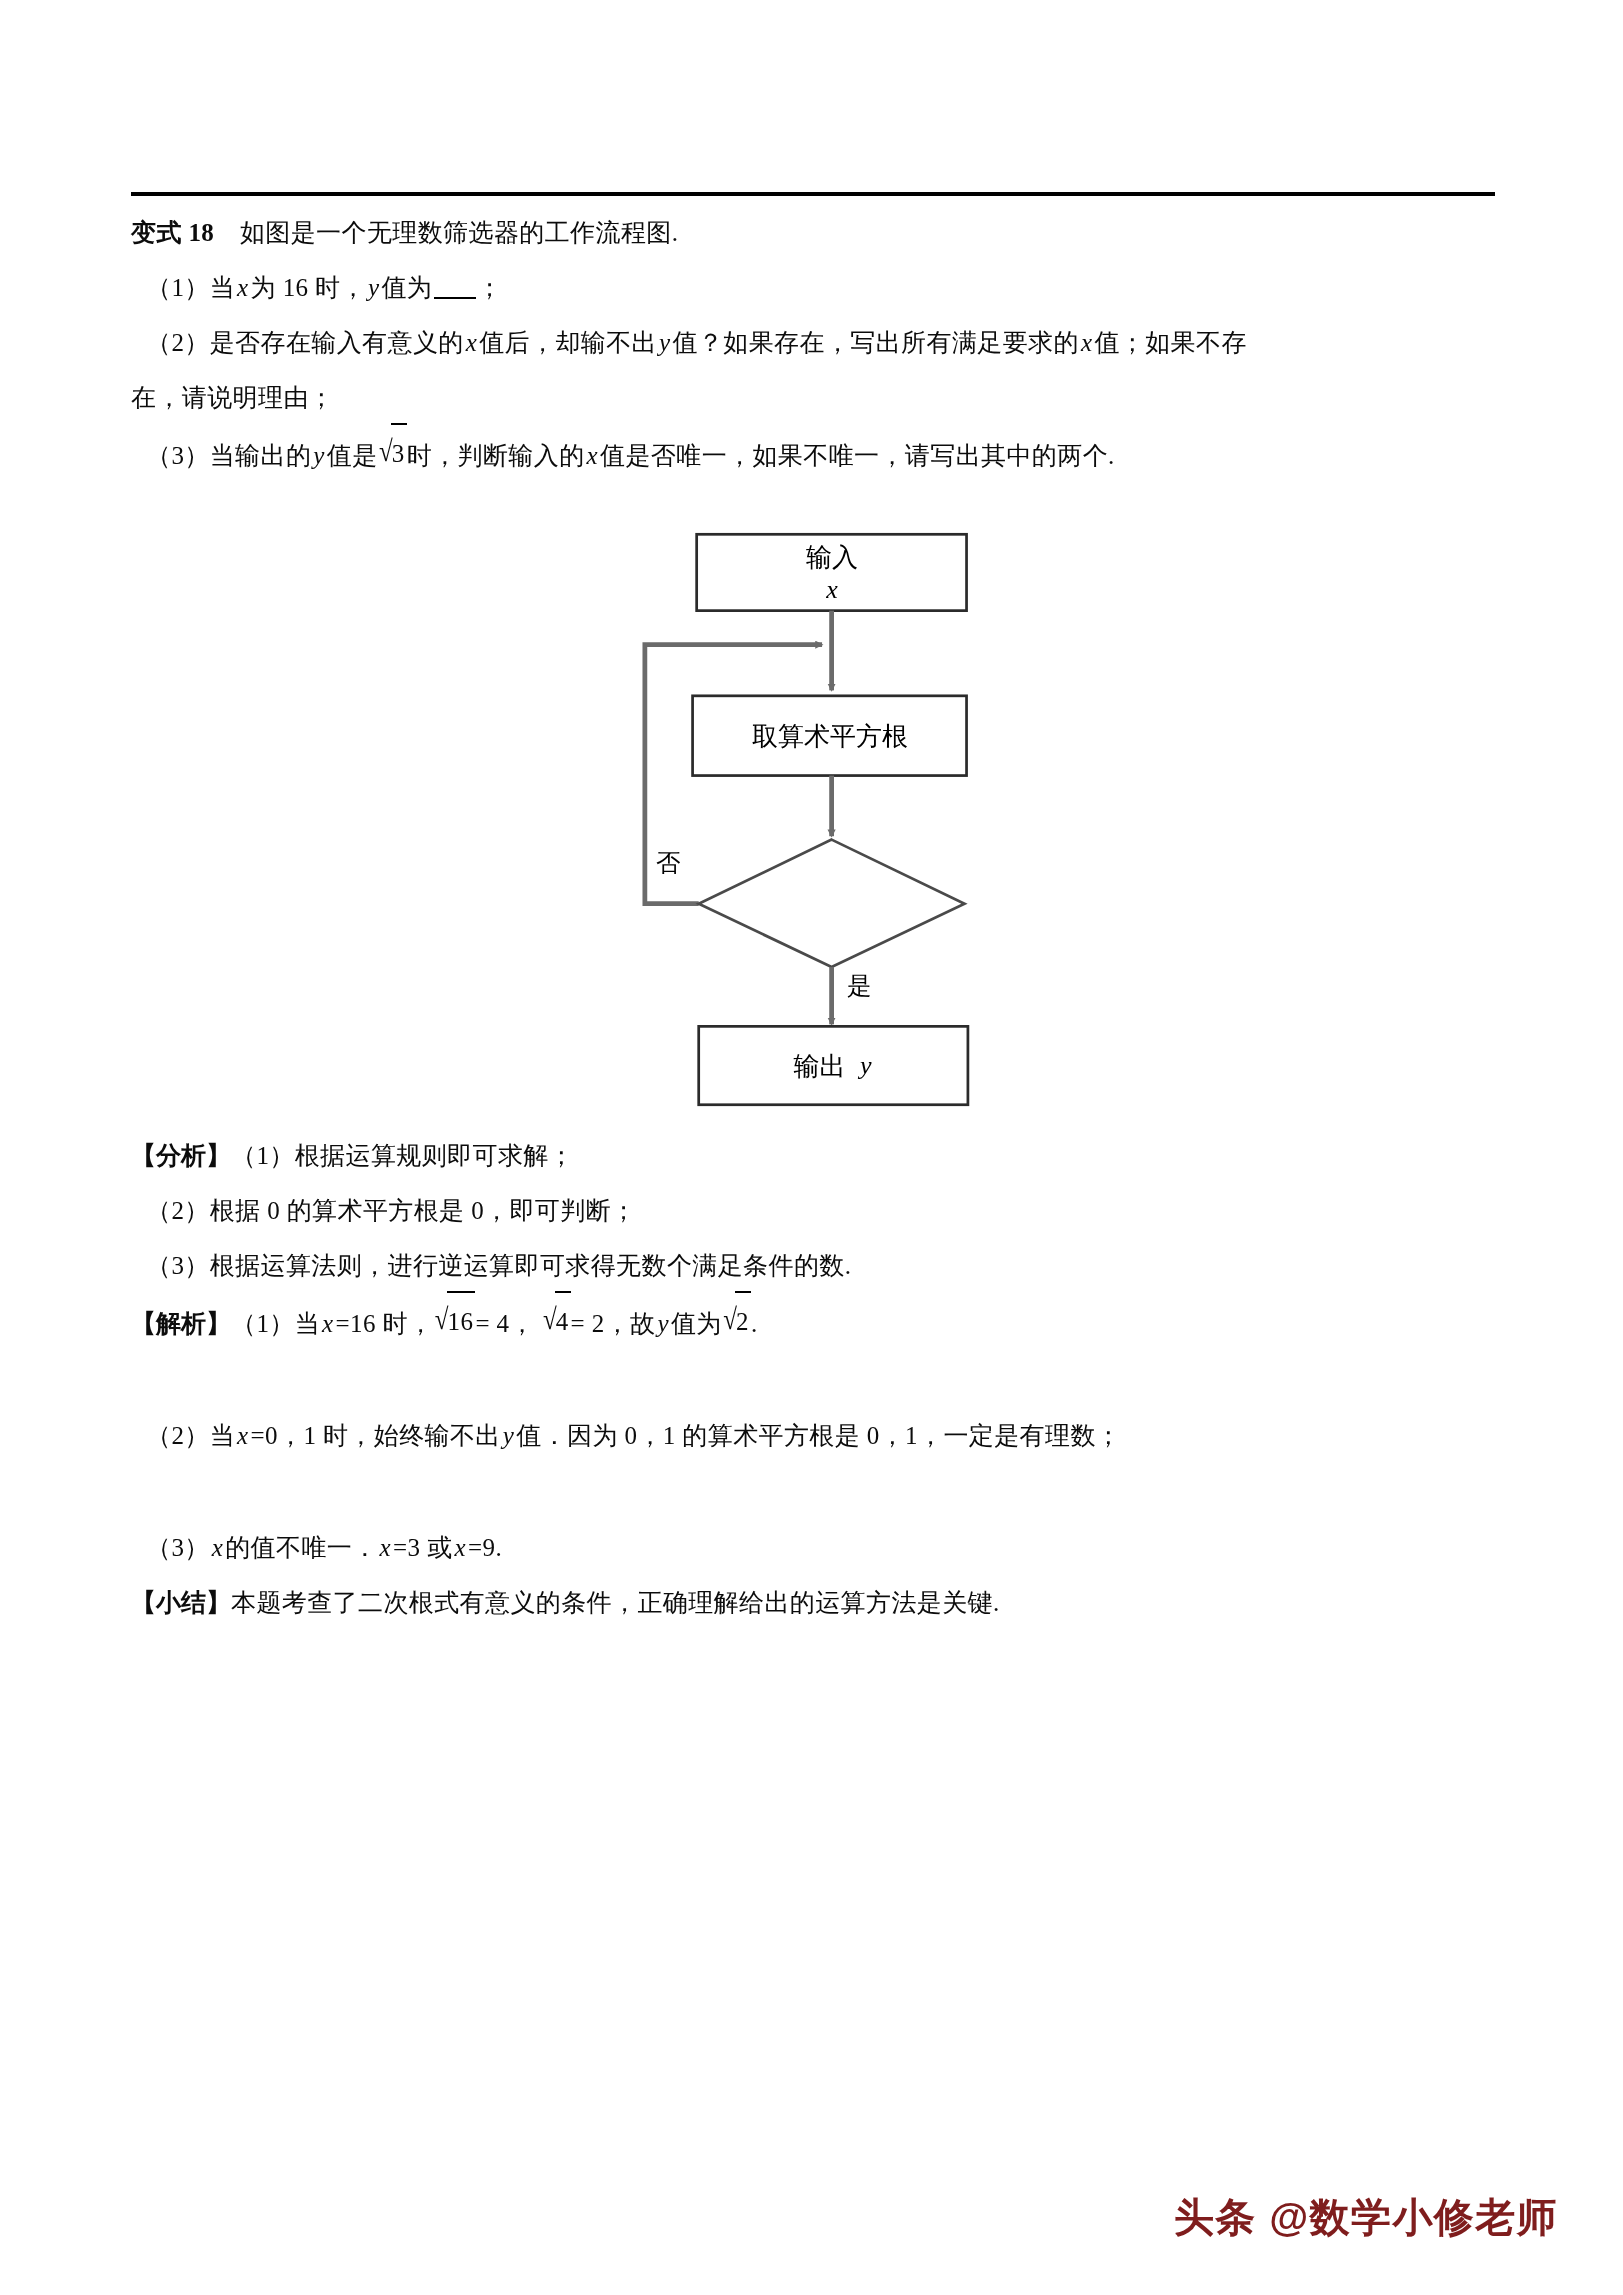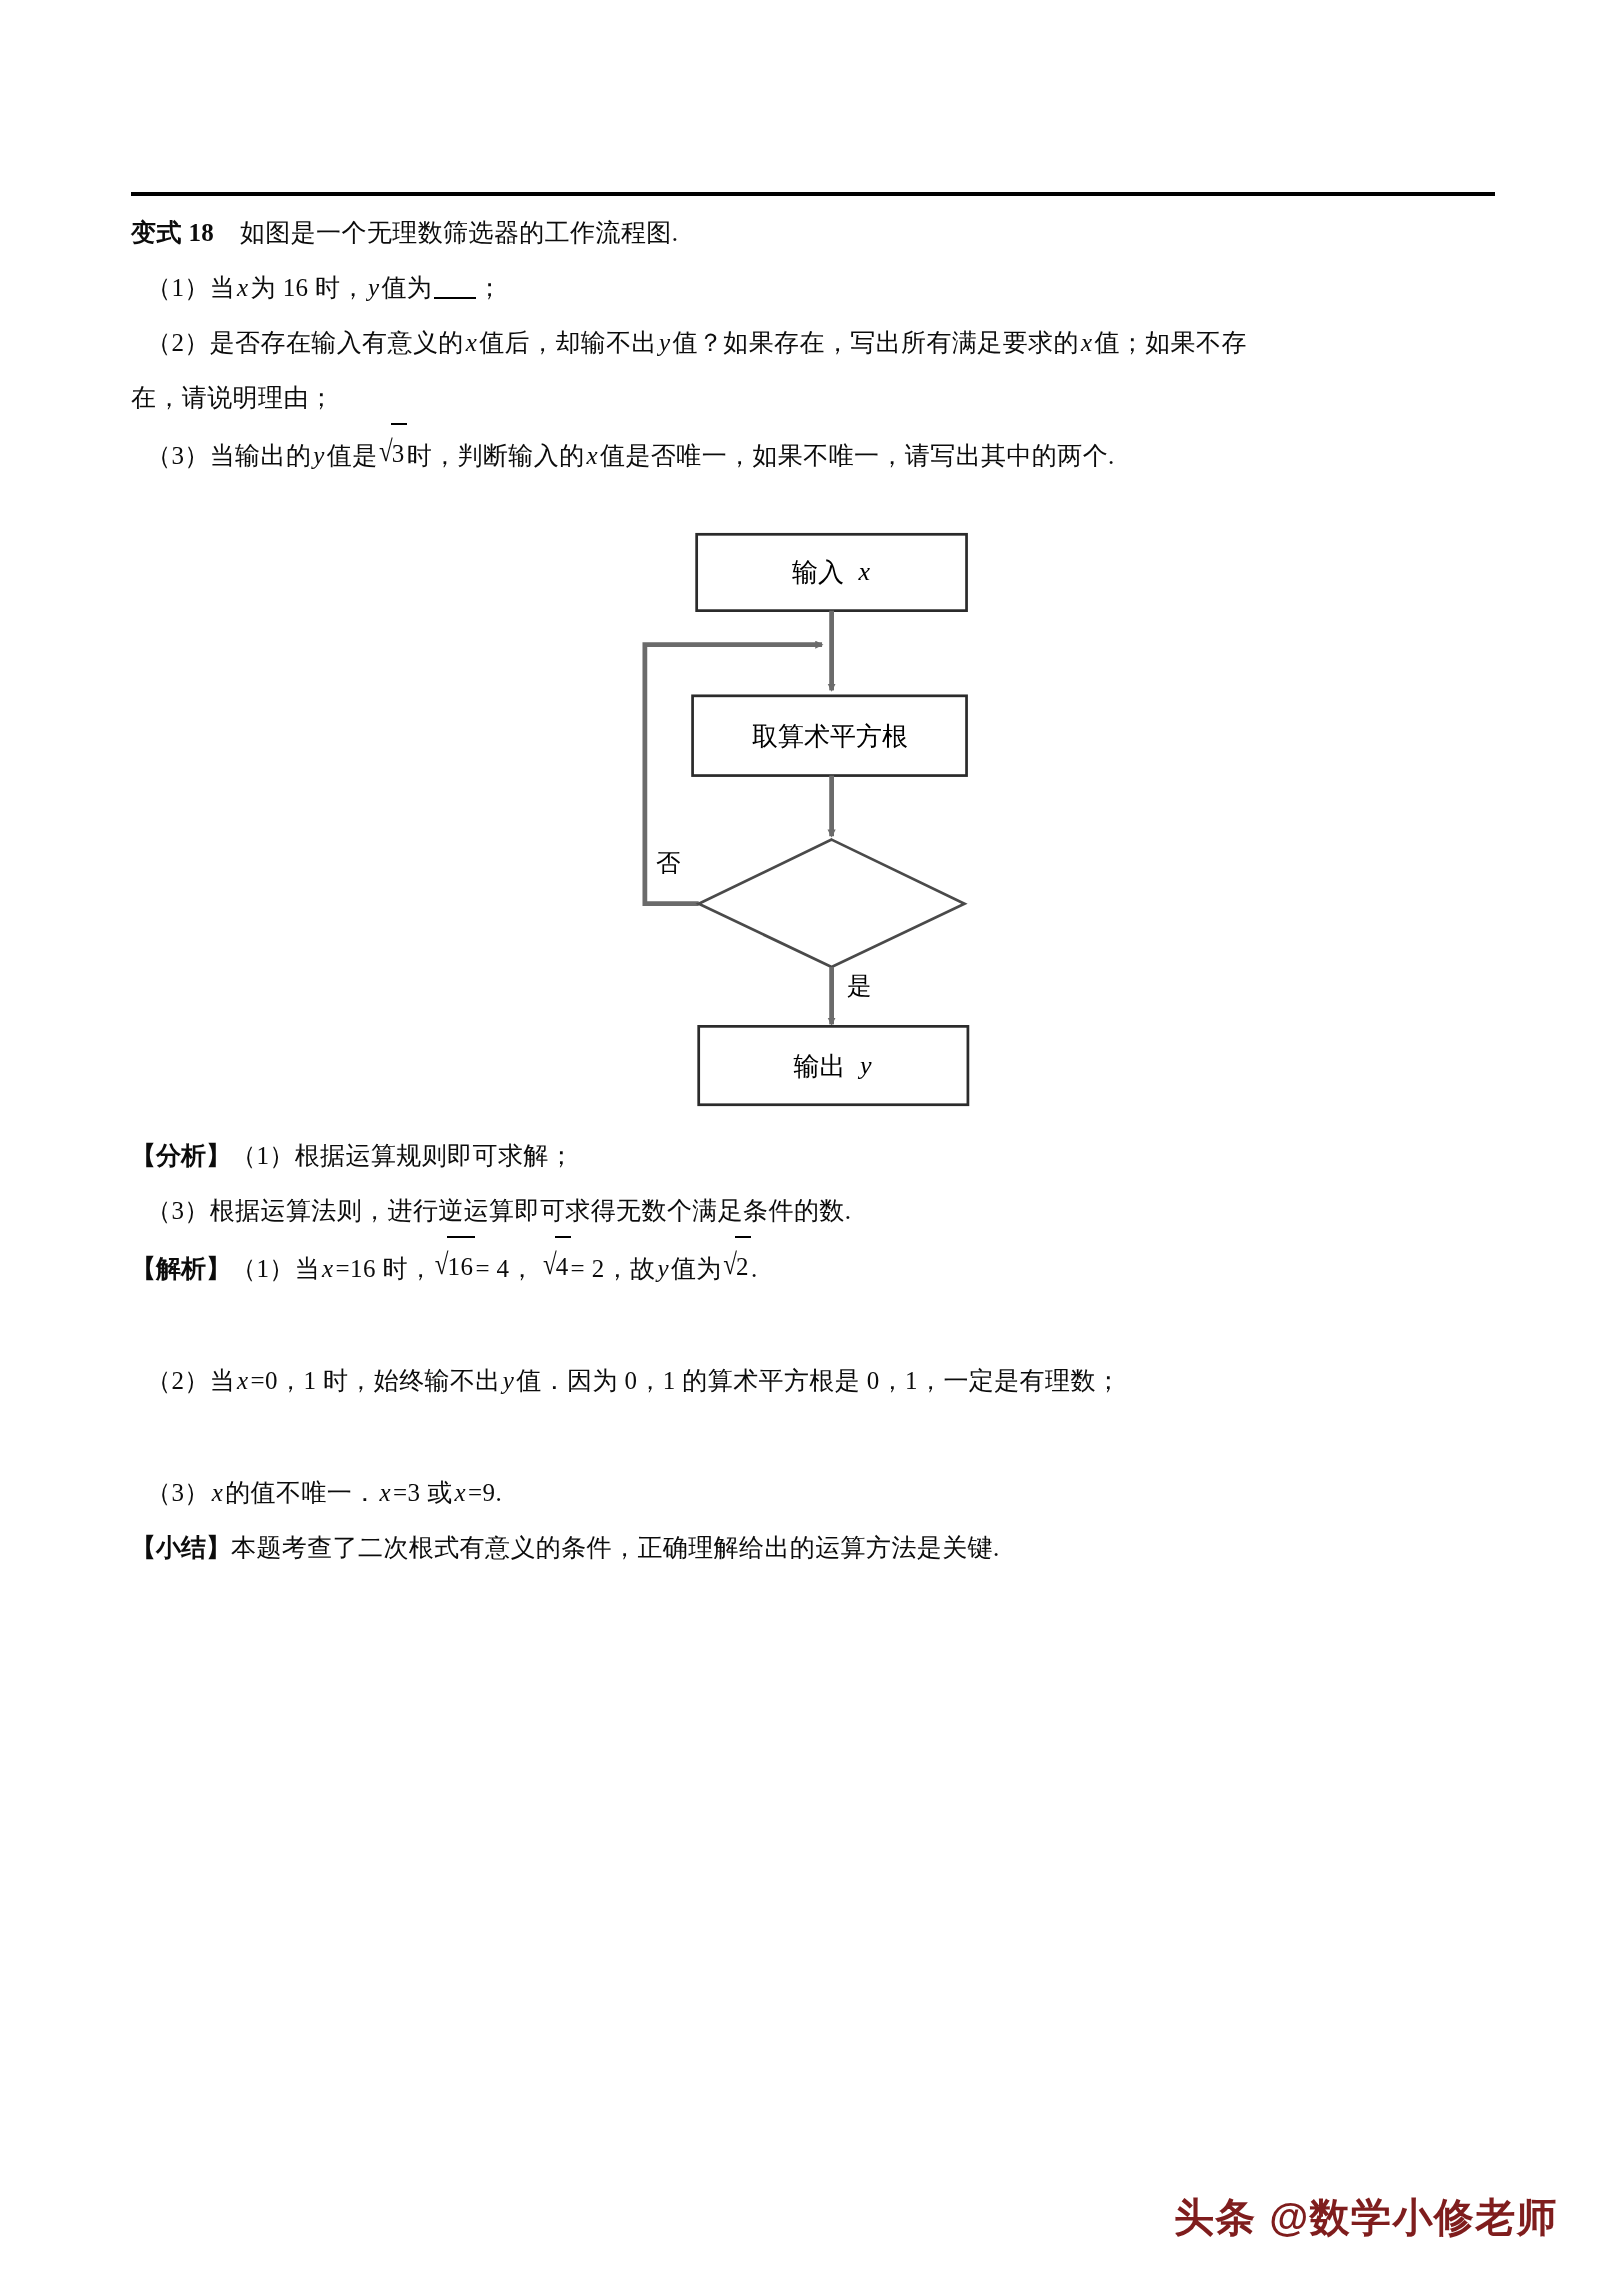--- a/index.html
+++ b/index.html
@@ -170,21 +170,21 @@
       <line x1="1220" y1="397" x2="1220" y2="486" stroke="#6b6b6b" stroke-width="7" marker-end="url(#arrowGray2)"></line>
 
       <polygon points="1220,491 1415,585 1220,678 1025,585" fill="#ffffff" stroke="#4a4a4a" stroke-width="4"></polygon>
 
       <line x1="1220" y1="678" x2="1220" y2="762" stroke="#6b6b6b" stroke-width="7" marker-end="url(#arrowGray2)"></line>
 
       <rect x="1025" y="765" width="395" height="115" fill="#ffffff" stroke="#2b2b2b" stroke-width="4"></rect>
     </svg>
 
     
-    <div style="position:absolute;left:697px;top:29px;width:270px;height:76px;display:flex;align-items:center;justify-content:center;font-size:26px;">
+    <div style="position:absolute;left:697px;top:29px;width:270px;height:76px;display:flex;align-items:center;justify-content:center;font-size:26px;flex-direction:column;">
       <span>输入</span>
       <span style="display:inline-block;width:12.3px"></span>
       <span class="var">x</span>
     </div>
 
     <div style="position:absolute;left:693px;top:191px;width:274px;height:80px;display:flex;align-items:center;justify-content:center;font-size:26px;">
       <span>取算术平方根</span>
     </div>
 
 
@@ -199,20 +199,23 @@
 
     <div style="position:absolute;left:847px;top:464px;font-size:24.5px;">是</div>
   </div>
 
   <div class="content" style="top:1128px;">
 
     <div class="para">
       <span class="tag">【分析】</span><span>（1）根据运算规则即可求解；</span>
     </div>
 
+    <div class="para" style="padding-left:15px">
+      <span>（2）根据 0 的算术平方根是 0，即可判断；</span>
+    </div>
 
     <div class="para" style="padding-left:15px">
       <span>（3）根据运算法则，进行逆运算即可求得无数个满足条件的数.</span>
     </div>
 
     <div class="para">
       <span class="tag">【解析】</span><span>（1）当</span><span class="var">x</span><span>=16 时，</span><span class="sqrt"><span class="sign">√</span><span class="rad">16</span></span><span>= 4，</span>&nbsp;<span class="sqrt"><span class="sign">√</span><span class="rad">4</span></span><span>= 2，故</span><span class="var">y</span><span>值为</span><span class="sqrt"><span class="sign">√</span><span class="rad">2</span></span><span>.</span>
     </div>
 
 

